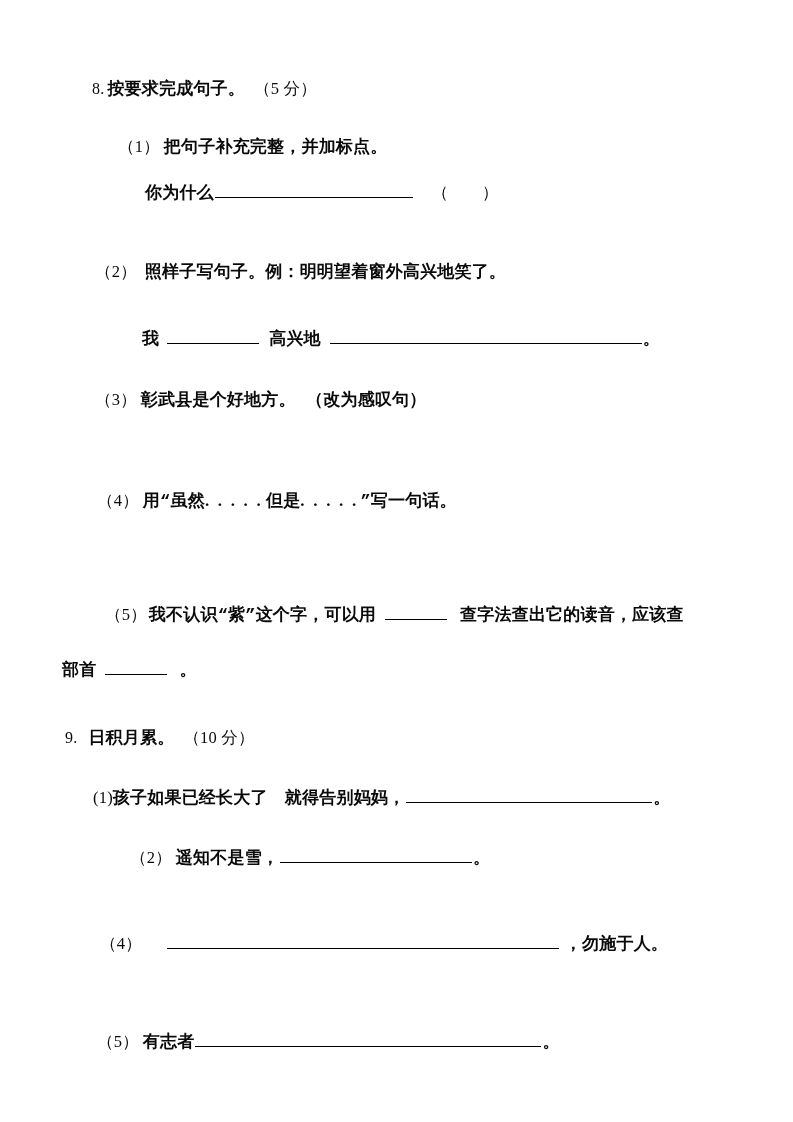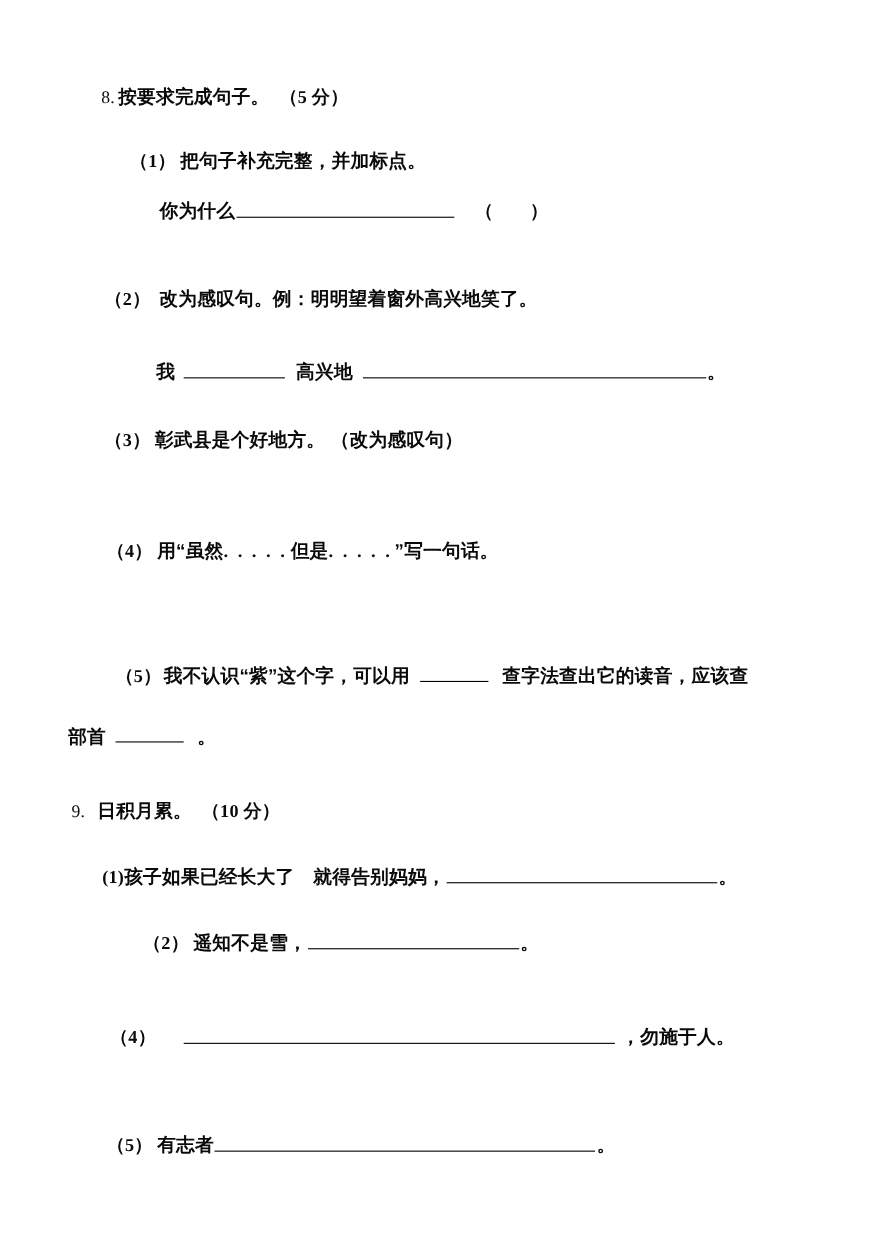--- a/index.html
+++ b/index.html
@@ -31,26 +31,26 @@
     font-weight: 700;
     letter-spacing: 0.2px;
     color: #0a0a0a;
   }
   .num {
     font-weight: 400;
     font-family: "Liberation Serif", "DejaVu Serif", serif;
     font-size: 16px;
   }
   .cn {
-    font-family: Liberation Sans, sans-serif;
+    font-family: Liberation Mono, monospace;
     font-weight: 700;
   }
   .paren {
     font-family: "Liberation Serif", "DejaVu Serif", serif;
-    font-weight: 700;
+    font-weight: 400;
     font-size: 16.5px;
   }
 
   
   .blank {
     display: inline-block;
     border-bottom: 1.6px solid #000;
     height: 0.92em;
     vertical-align: baseline;
     margin: 0 1px;
@@ -79,21 +79,21 @@
 
   <div class="line" style="left:95px; top:138px;margin-left:23px;">
     <span class="paren">（1）</span><span class="sp" style="width:4px"></span><span class="cn">把句子补充完整，并加标点。</span>
   </div>
 
   <div class="line" style="left:145px; top:181px;">
     <span class="cn">你为什么</span><span class="blank" style="width:198px;"></span><span class="sp" style="width:18px"></span><span class="paren">（　　）</span>
   </div>
 
   <div class="line" style="left:95px; top:263px;">
-    <span class="paren">（2）</span><span class="sp" style="width:8px"></span><span class="cn">改为感叹句。例：明明望着窗外高兴地笑了。</span>
+    <span class="paren">（2）</span><span class="sp" style="width:8px"></span><span class="cn">照样子写句子。例：明明望着窗外高兴地笑了。</span>
   </div>
 
   <div class="line" style="left:142px; top:327px;">
     <span class="cn">我</span><span class="sp" style="width:7px"></span><span class="blank" style="width:92px;"></span><span class="sp" style="width:9px"></span><span class="cn">高兴地</span><span class="sp" style="width:8px"></span><span class="blank" style="width:312px;"></span><span class="cn">。</span>
   </div>
 
   <div class="line" style="left:95px; top:391px;">
     <span class="paren">（3）</span><span class="sp" style="width:4px"></span><span class="cn">彰武县是个好地方。 （改为感叹句）</span>
   </div>
 

